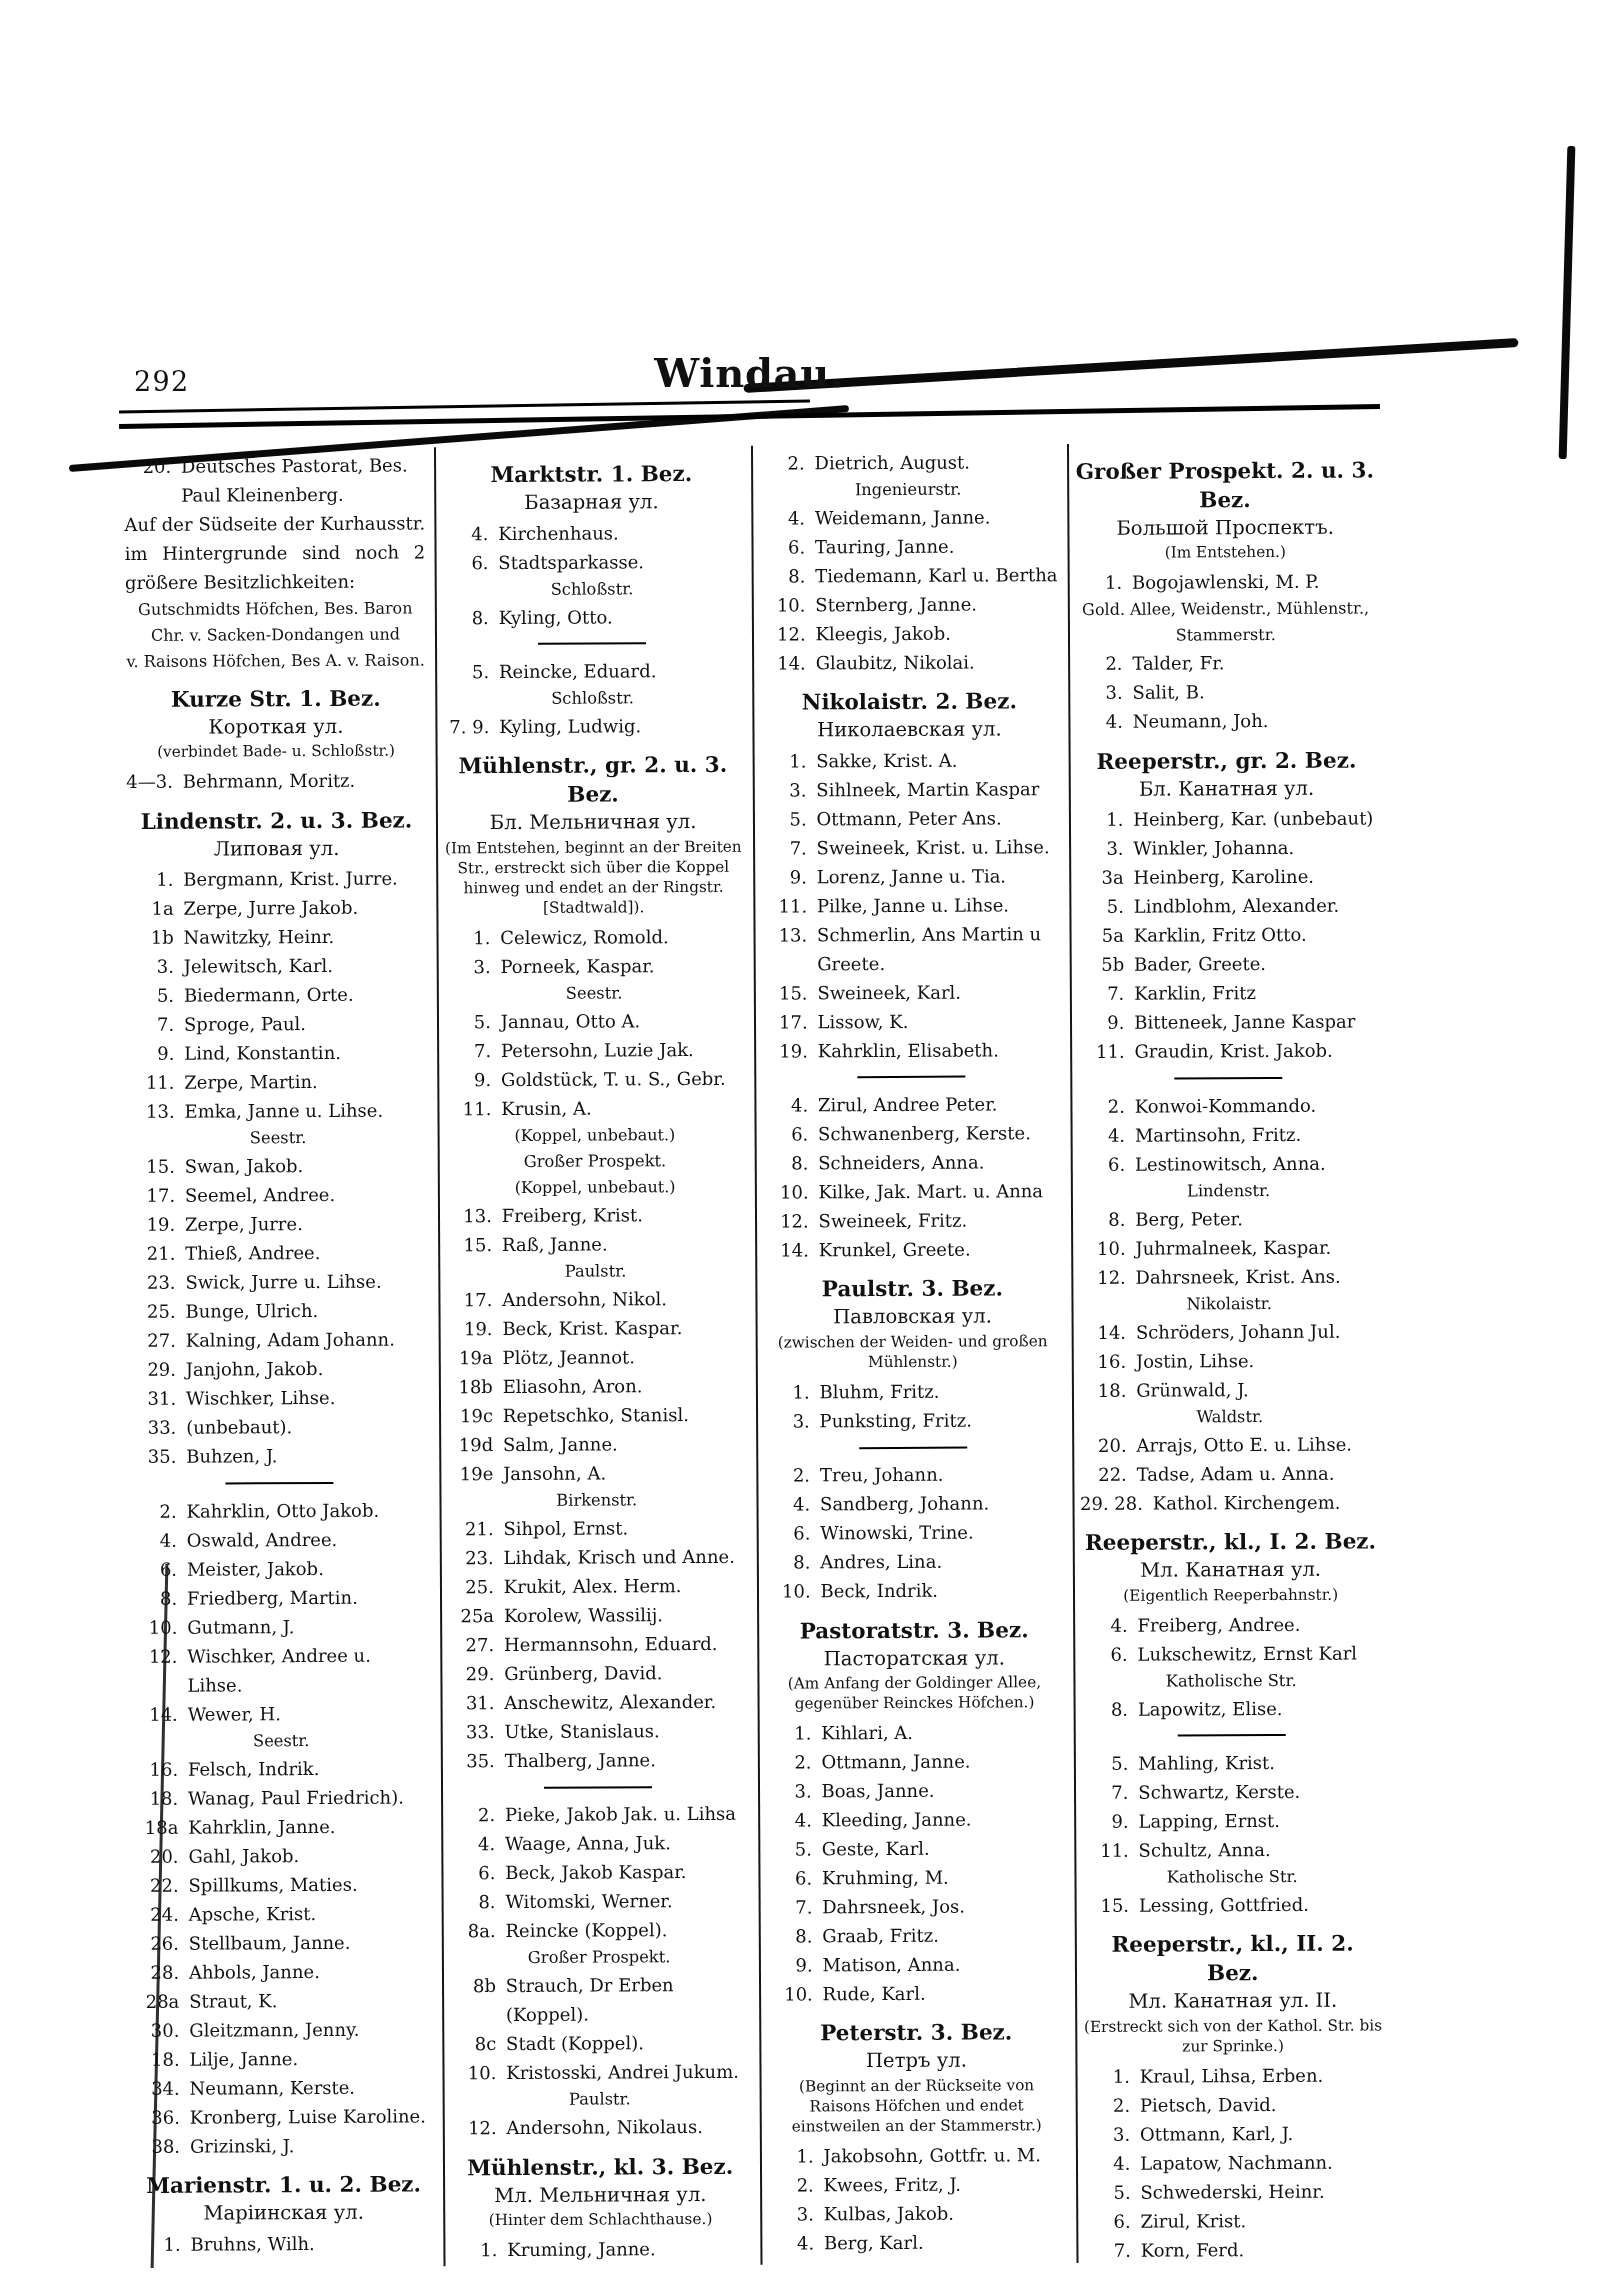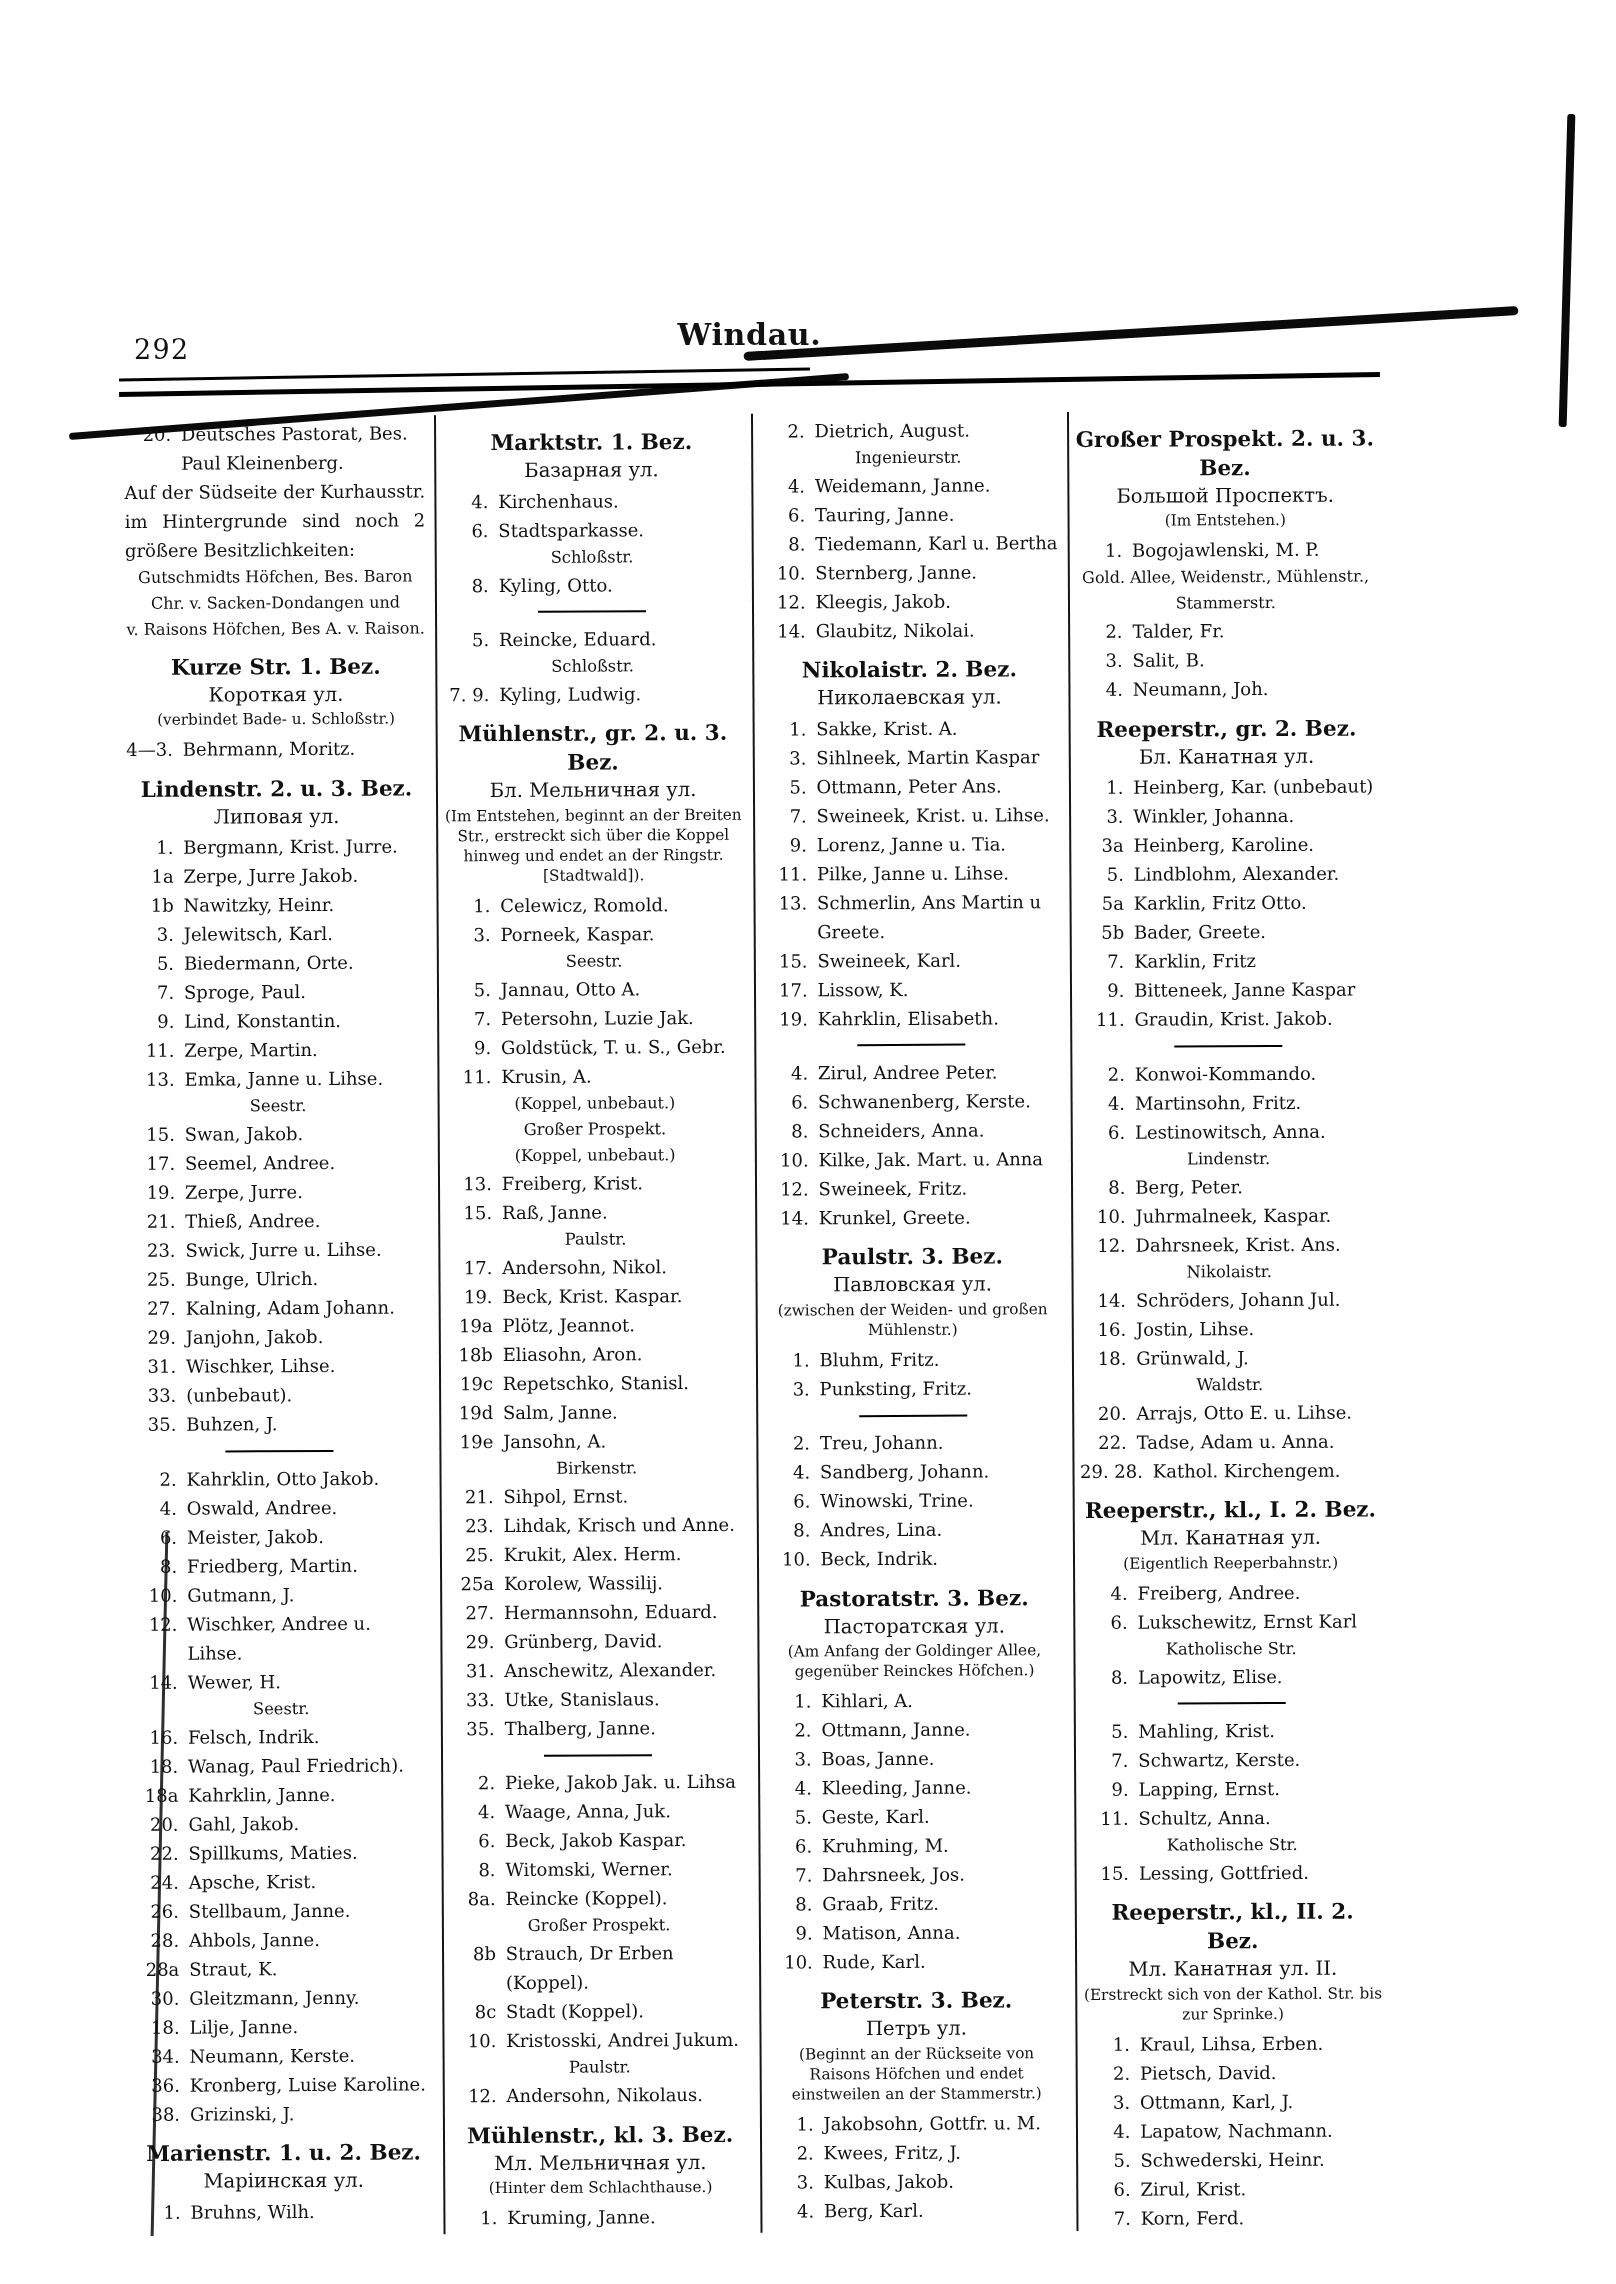--- a/index.html
+++ b/index.html
@@ -1,32 +1,32 @@
 <!DOCTYPE html>
 <html style="font-size:10.4px"><head>
 <meta charset="utf-8">
 <style>
   html,body{margin:0;padding:0;}
   body{
     width:1617px;height:2284px;position:relative;overflow:hidden;
     background:#ffffff;color:#111;
     font-family:"DejaVu Serif","Liberation Serif",serif;
   }
-  .page{position:absolute;inset:0;}
+  .page{position:absolute;inset:0;margin-top:32px;}
   
   .artifact{position:absolute;background:#0a0a0a;}
   #art-top1{left:68px;top:403px;width:782px;height:7.2px;transform:rotate(-4.4deg);border-radius:5.2px;}
   #art-top2{left:743px;top:329px;width:776px;height:9px;transform:rotate(-3.4deg);border-radius:5.2px;}
   #art-right{left:1563px;top:114px;width:7.8px;height:313px;transform:rotate(1.6deg);border-radius:2.6px;}
   #art-left1{left:158px;top:1532px;width:2.6px;height:704px;transform:rotate(1.2deg);opacity:.85;}
   
   .pagenum{position:absolute;left:134px;top:334px;font-size:27px;letter-spacing:1.3px;}
   h1.title{
     position:absolute;left:0;top:317px;width:1499px;margin:0;text-align:center;
-    font-size:30px;font-weight:bold;letter-spacing:0.7px;
+    font-size:40px;font-weight:bold;letter-spacing:0.7px;
   }
   .header-rule{position:absolute;left:119px;top:382px;width:1261px;height:4.6px;background:#000;transform:rotate(-0.9deg);}
   .header-rule2{position:absolute;left:119px;top:373px;width:691px;height:2.6px;background:#000;transform:rotate(-0.9deg);}
   
   .columns{
     position:absolute;top:417px;left:119px;width:1265px;height:1819px;
     display:flex;transform:rotate(-0.3deg);transform-origin:top left;
   }
   .col{flex:1 1 0;padding:2.6px 9px 0 5.2px;overflow:hidden;}
   .col + .col{border-left:2px solid #161616;}

